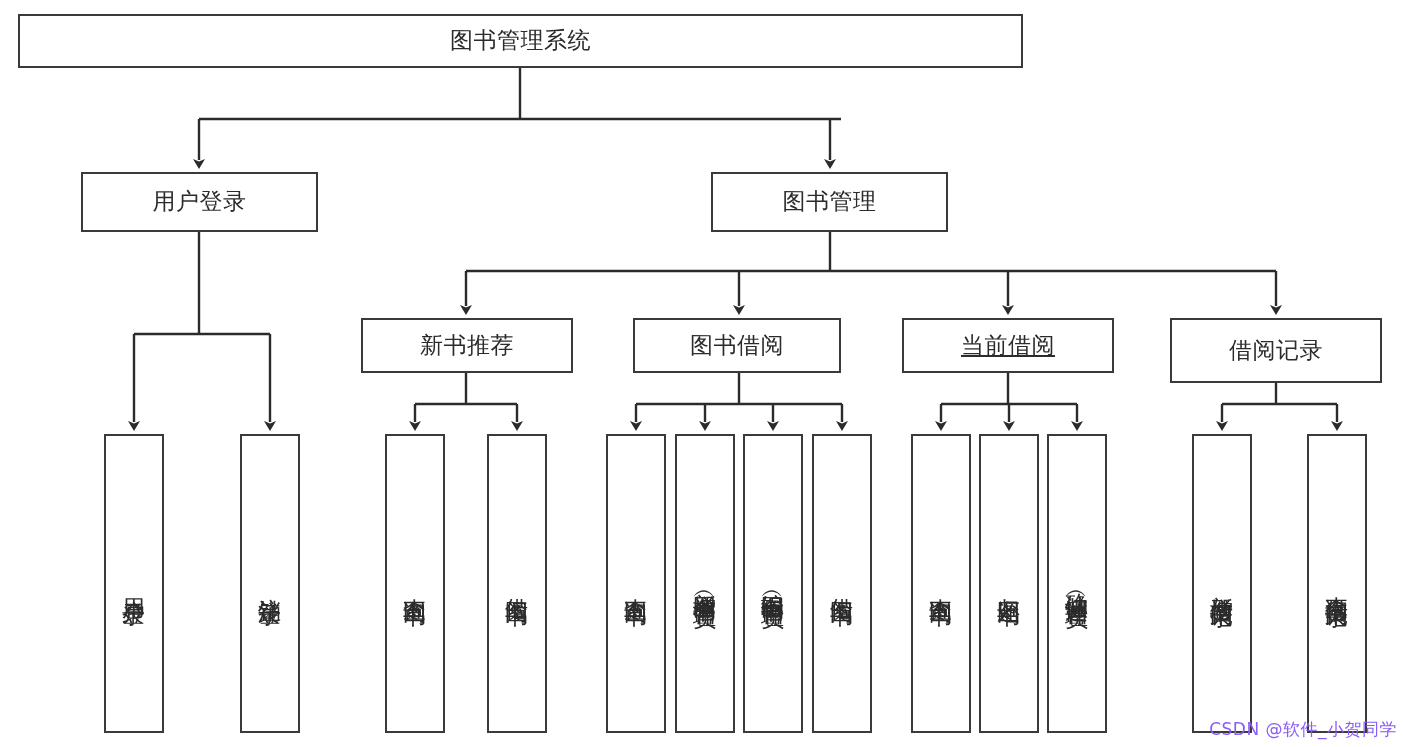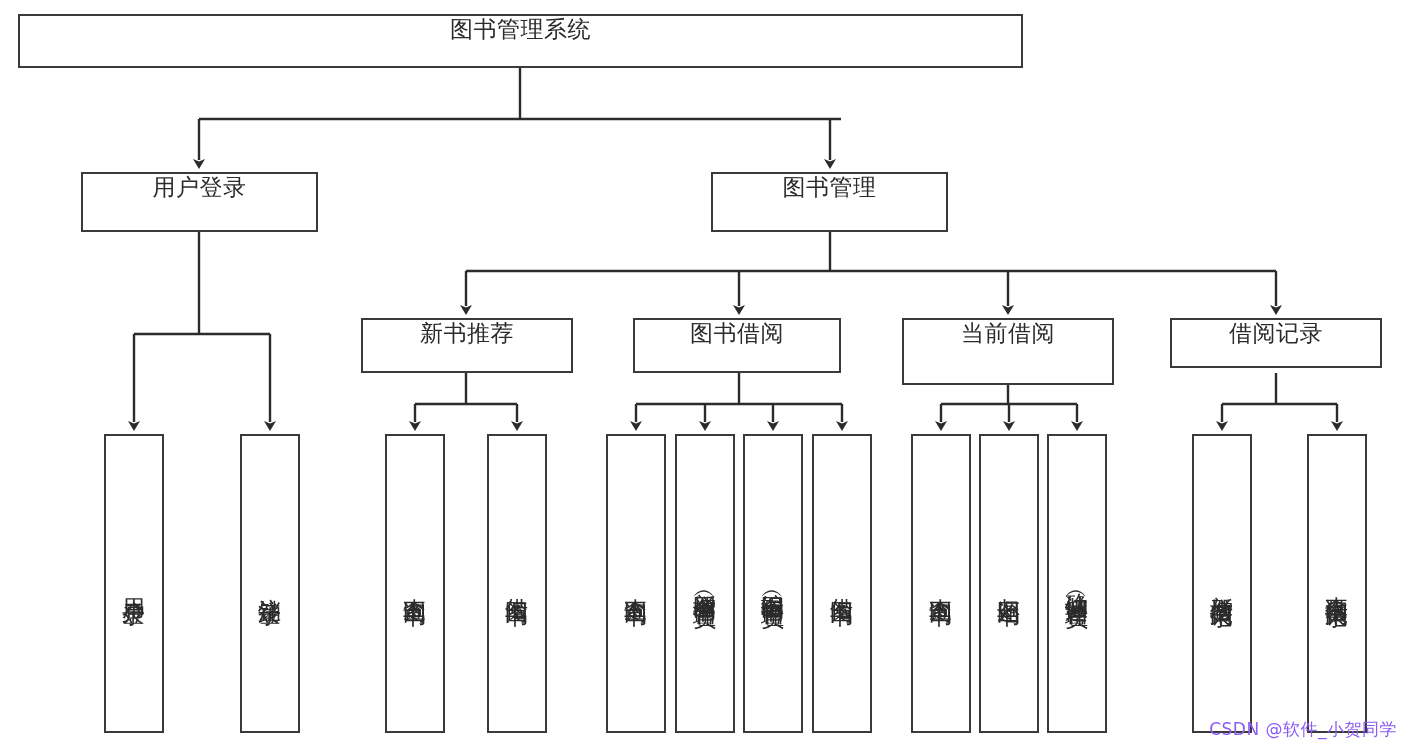--- a/index.html
+++ b/index.html
@@ -25,21 +25,21 @@
     width: 1405px;
     height: 747px;
     pointer-events: none;
   }
   .node {
     position: absolute;
     box-sizing: border-box;
     background: #ffffff;
     border: 2px solid #3a3a3a;
     display: flex;
-    align-items: flex-start;
+    align-items: center;
     justify-content: center;
     color: #2b2b2b;
     z-index: 2;
   }
   .node-label {
     display: block;
     text-align: center;
     line-height: 1.18;
     white-space: nowrap;
   }
@@ -146,25 +146,25 @@
   </div>
 
   <div class="node horiz" style="left:361px; top:318px; width:212px; height:55px;">
     <span class="node-label">新书推荐</span>
   </div>
 
   <div class="node horiz" style="left:633px; top:318px; width:208px; height:55px;">
     <span class="node-label">图书借阅</span>
   </div>
 
-  <div class="node horiz" style="left:902px; top:318px; width:212px; height:67px;">
+  <div class="node horiz" style="left:902px; top:318px; width:212px; height:55px;text-decoration:underline;">
     <span class="node-label">当前借阅</span>
   </div>
 
-  <div class="node horiz" style="left:1170px; top:318px; width:212px; height:50px;">
+  <div class="node horiz" style="left:1170px; top:318px; width:212px; height:65px;">
     <span class="node-label">借阅记录</span>
   </div>
 
   <div class="node vert" style="left:104px; top:434px; width:60px; height:299px;">
     <span class="node-label">用户登录</span>
   </div>
 
   <div class="node vert" style="left:240px; top:434px; width:60px; height:299px;">
     <span class="node-label">注销登录</span>
   </div>

